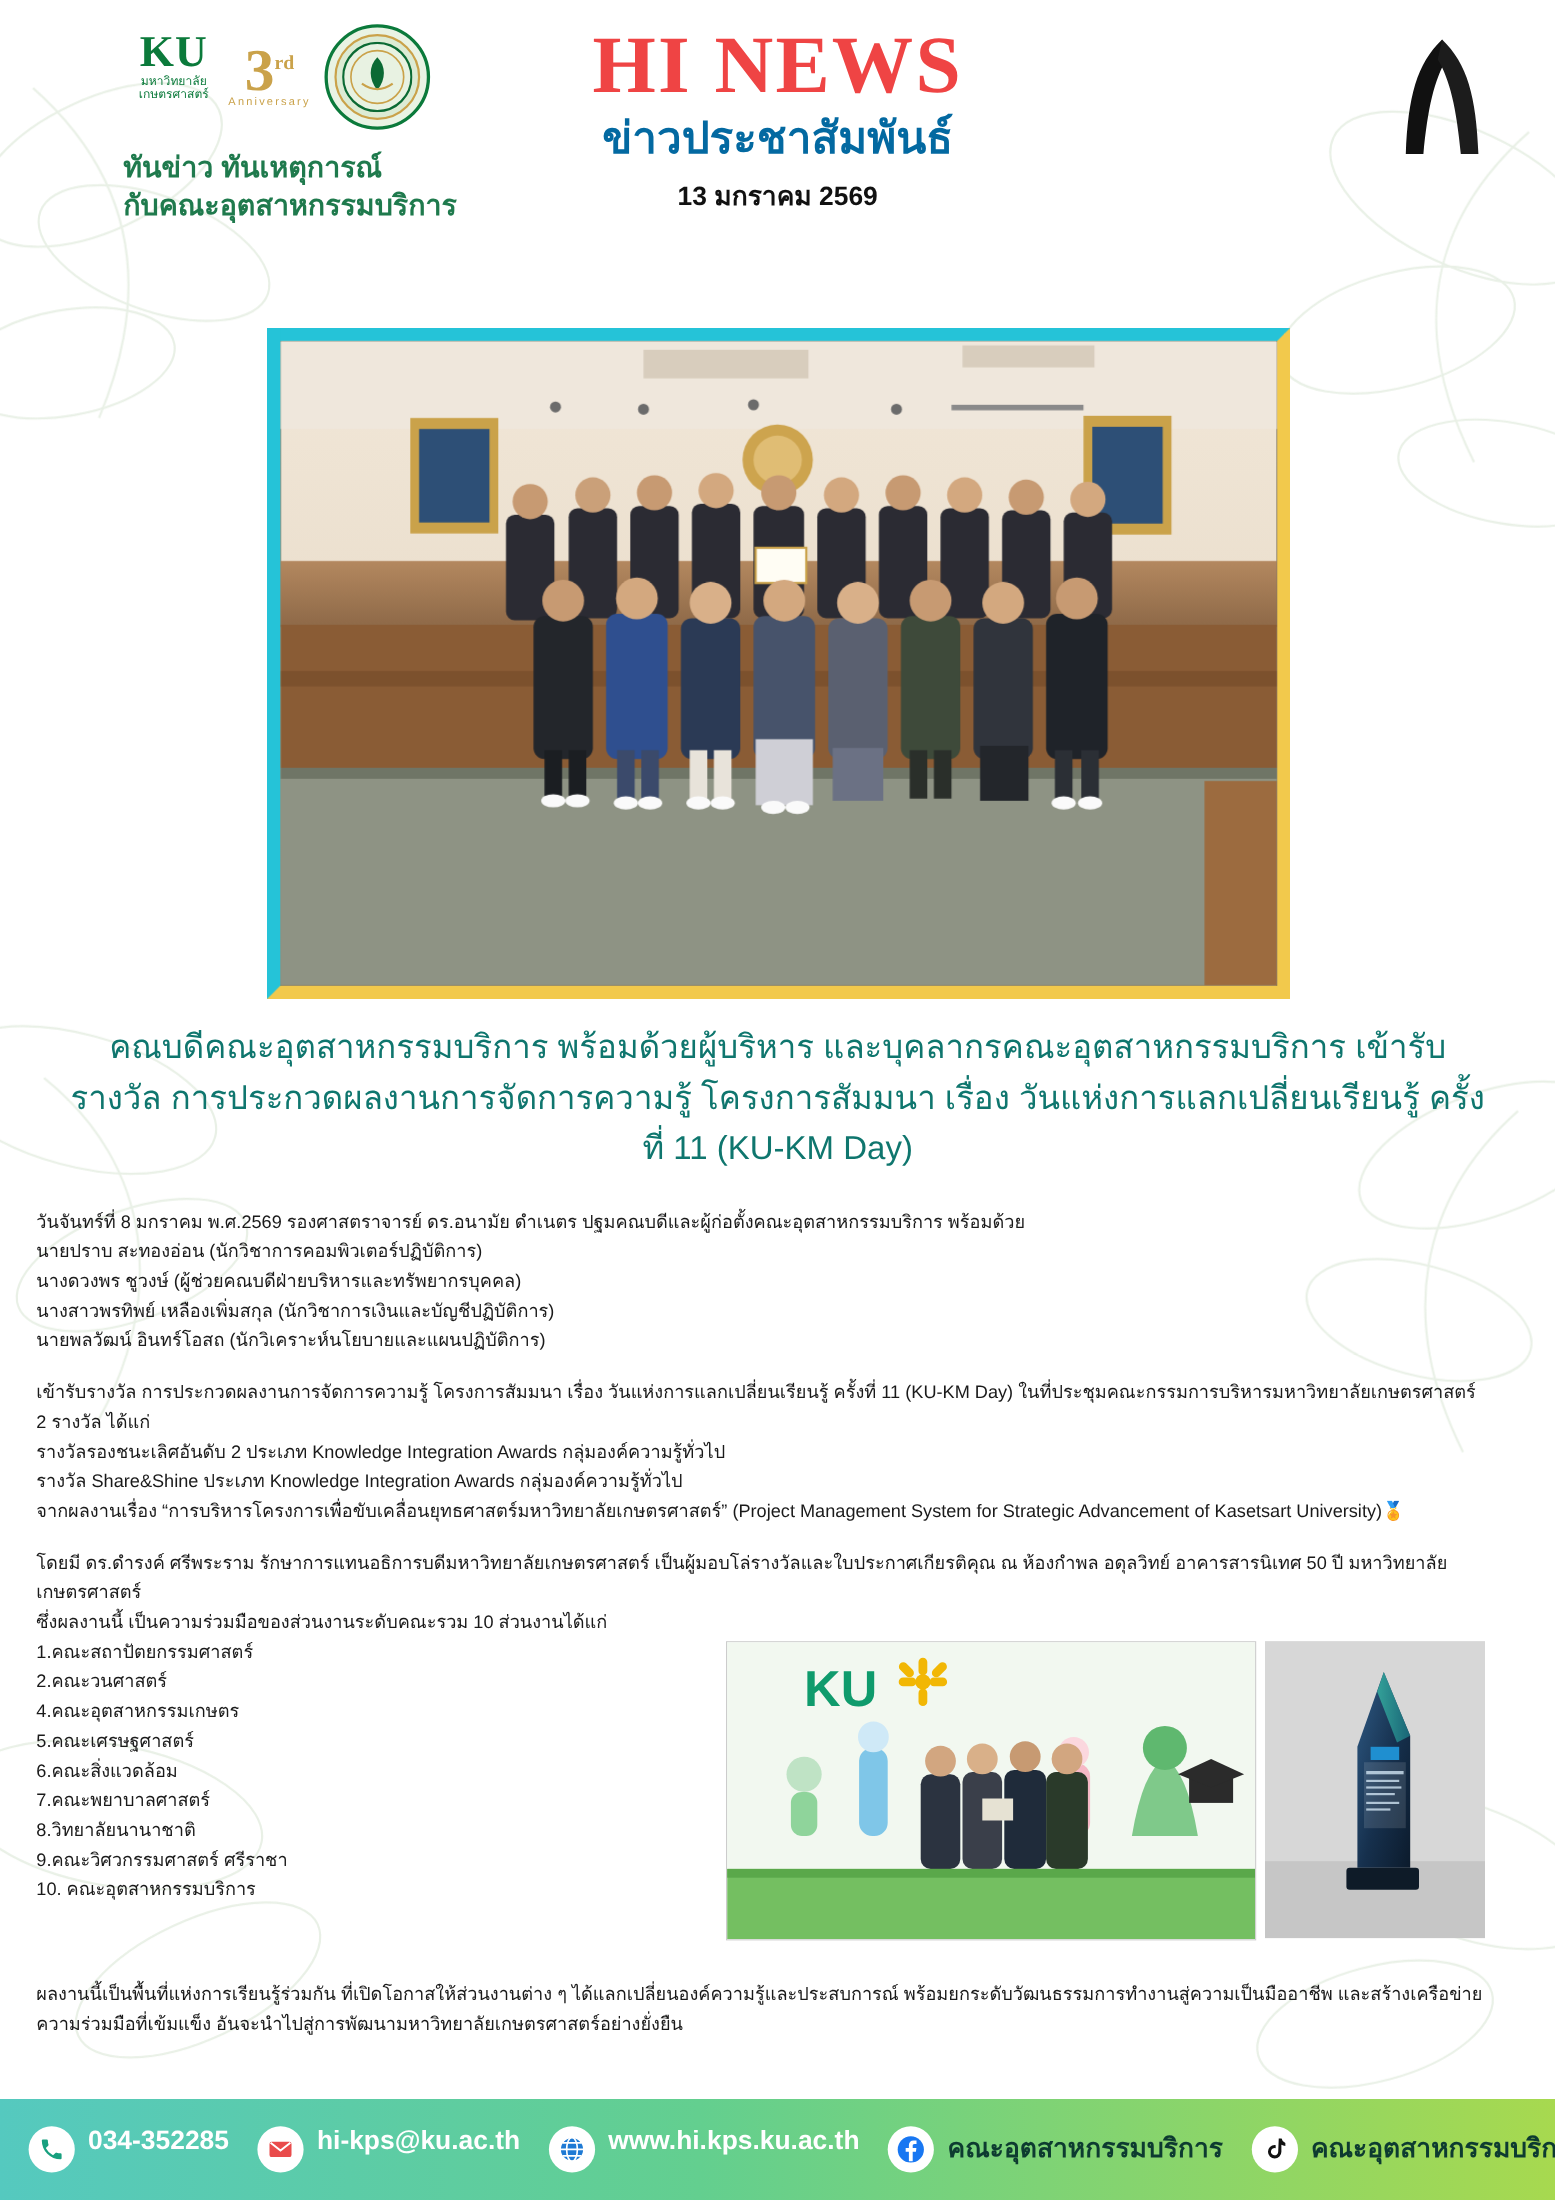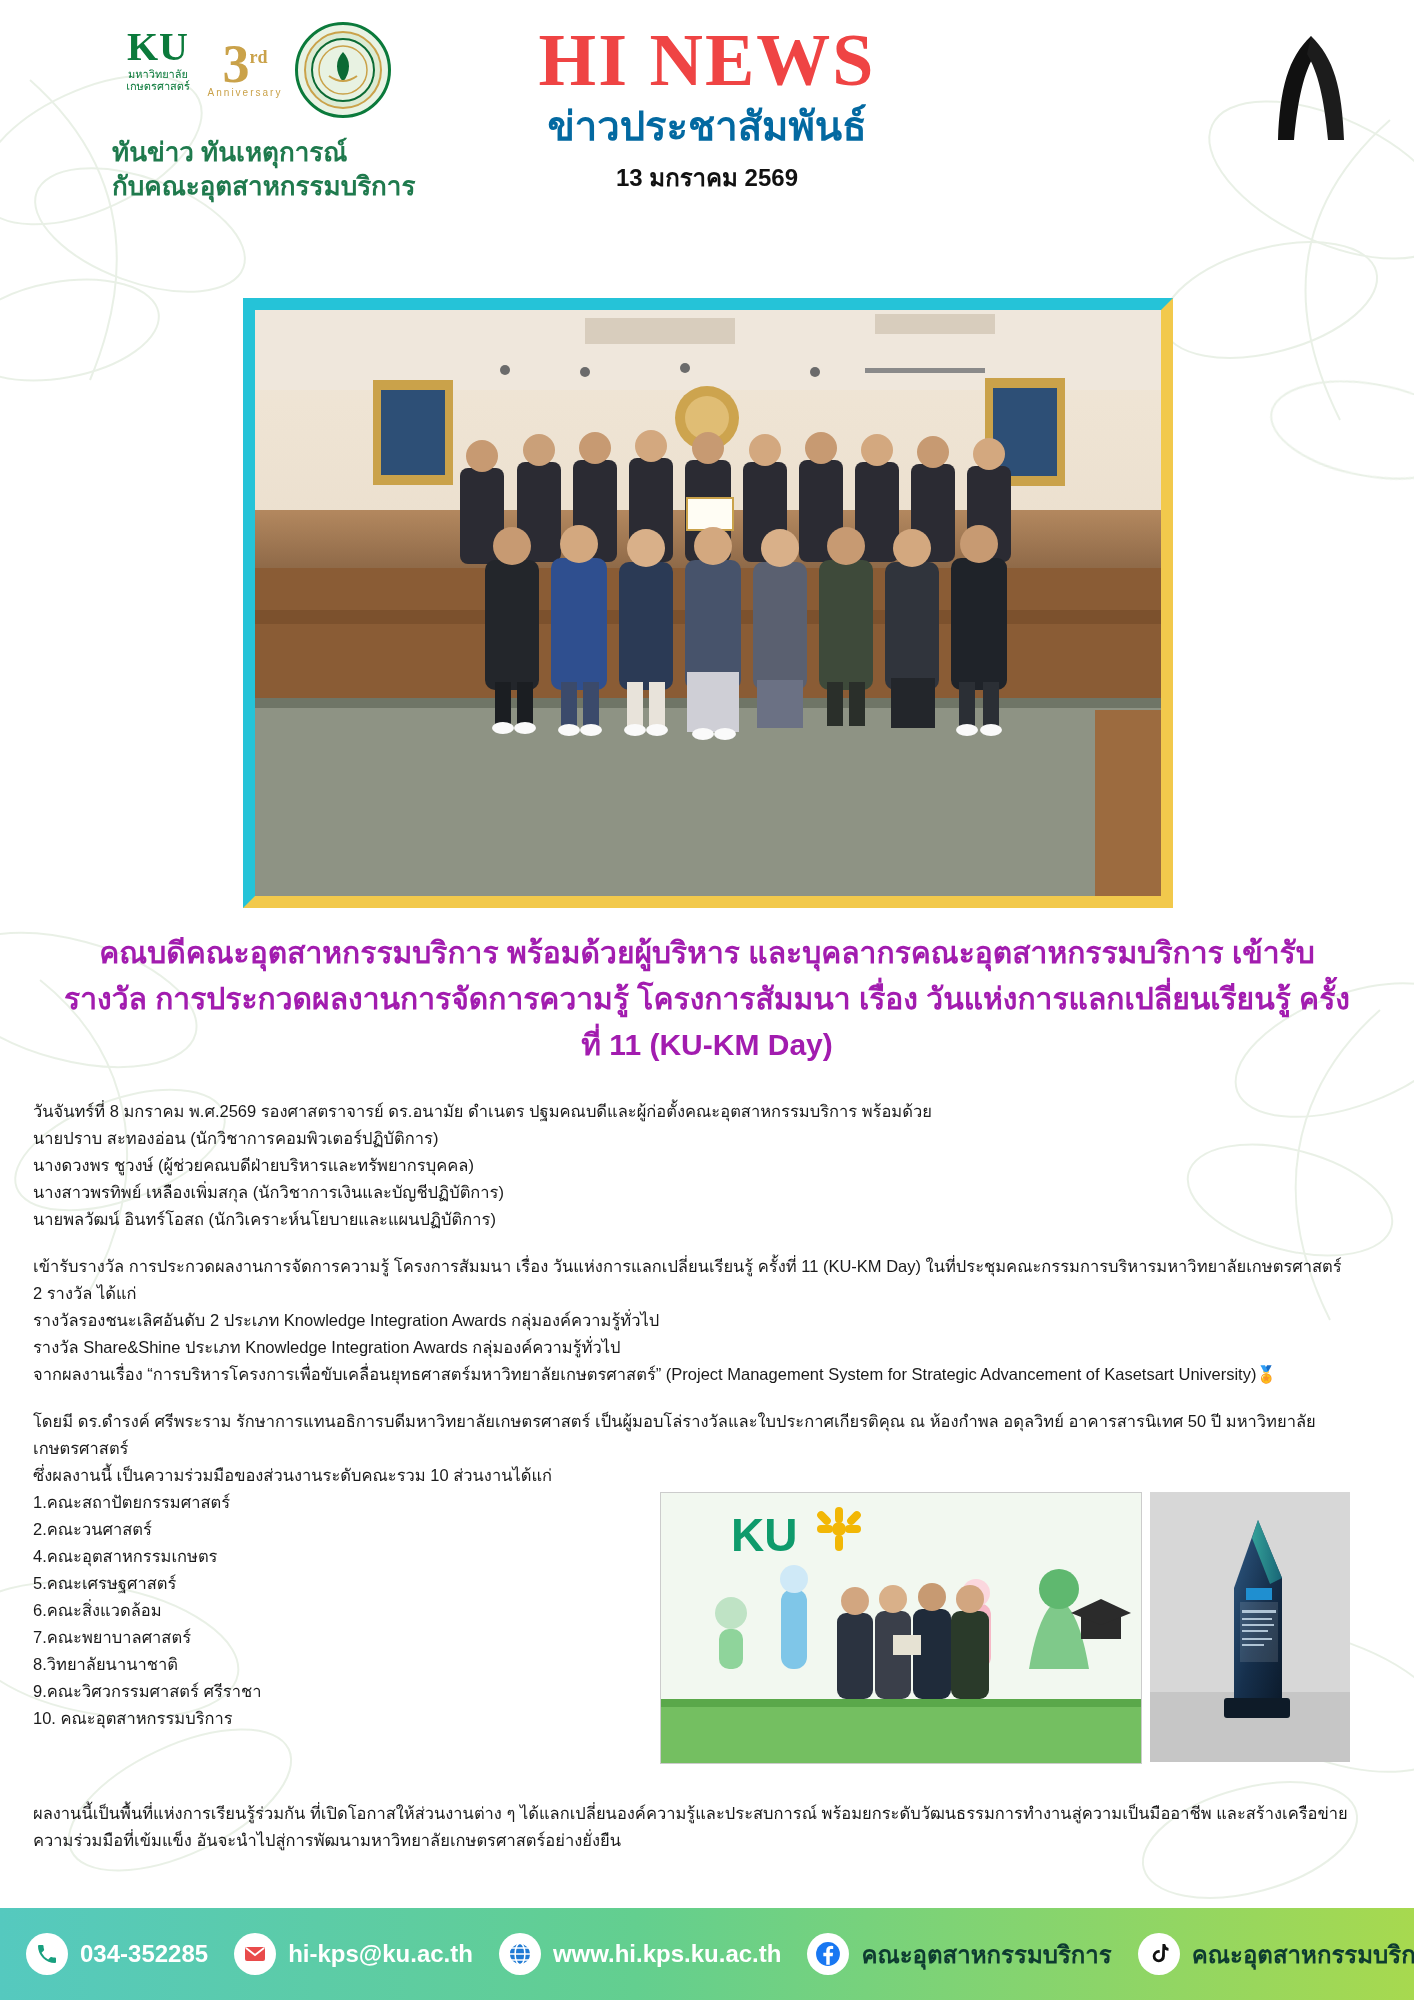--- a/index.html
+++ b/index.html
@@ -43,41 +43,41 @@
   
   .photo-wrap { position:absolute; left:243px; top:298px; width:930px; height:610px;
                 border:12px solid #f2c94c; box-sizing:border-box; background:#000; }
   .photo-wrap::before { content:""; position:absolute; inset:-12px; border:12px solid transparent;
     border-left-color:#25c3d8; border-top-color:#25c3d8; pointer-events:none; }
   .photo { position:absolute; inset:0; overflow:hidden; }
   .photo svg { width:100%; height:100%; display:block; }
 
   
   .headline { position:absolute; left:60px; top:930px; width:1294px; text-align:center;
-              font-size:30px; font-weight:bold; line-height:46px; color:#a21caf; }
+              font-size:30px; font-weight:normal; line-height:46px; color:#0f766e; }
 
   
   .body { position:absolute; left:33px; top:1098px; width:1350px; font-size:16.5px; line-height:27px; color:#1a1a1a;}
   .body p { margin:0; }
   .gap { height:20px; }
 
   .list-col { width:640px; }
 
   
   .photo2 { position:absolute; left:660px; top:1492px; width:480px; height:270px; overflow:hidden; border:1px solid #ccc;}
   .photo3 { position:absolute; left:1150px; top:1492px; width:200px; height:270px; overflow:hidden; background:#d9d9d9;}
   .photo2 svg, .photo3 svg { width:100%; height:100%; display:block; }
 
   .closing { position:absolute; left:33px; top:1800px; width:1350px; font-size:16.5px; line-height:27px;}
 
   
   .footer { position:absolute; left:0; bottom:0; width:1414px; height:92px;
             background:linear-gradient(90deg,#55c9bf 0%, #63cf8f 45%, #a7d94f 100%);
             display:flex; align-items:center; }
-  .fitem { display:flex; align-items:center; margin-left:26px; color:#fff; font-size:24px; font-weight:bold; white-space:nowrap;}
+  .fitem { display:flex; margin-left:26px; color:#fff; font-size:24px; font-weight:bold; white-space:nowrap;}
   .fitem .circ { width:42px;height:42px;border-radius:50%;background:#fff; display:flex;align-items:center;justify-content:center;margin-right:12px;}
   .fitem .circ svg{display:block;}
   .fitem.dark { color:#0d3b30; }
 </style>
 </head>
 <body>
 
 <div class="page">
 
   <div class="bg-deco">

